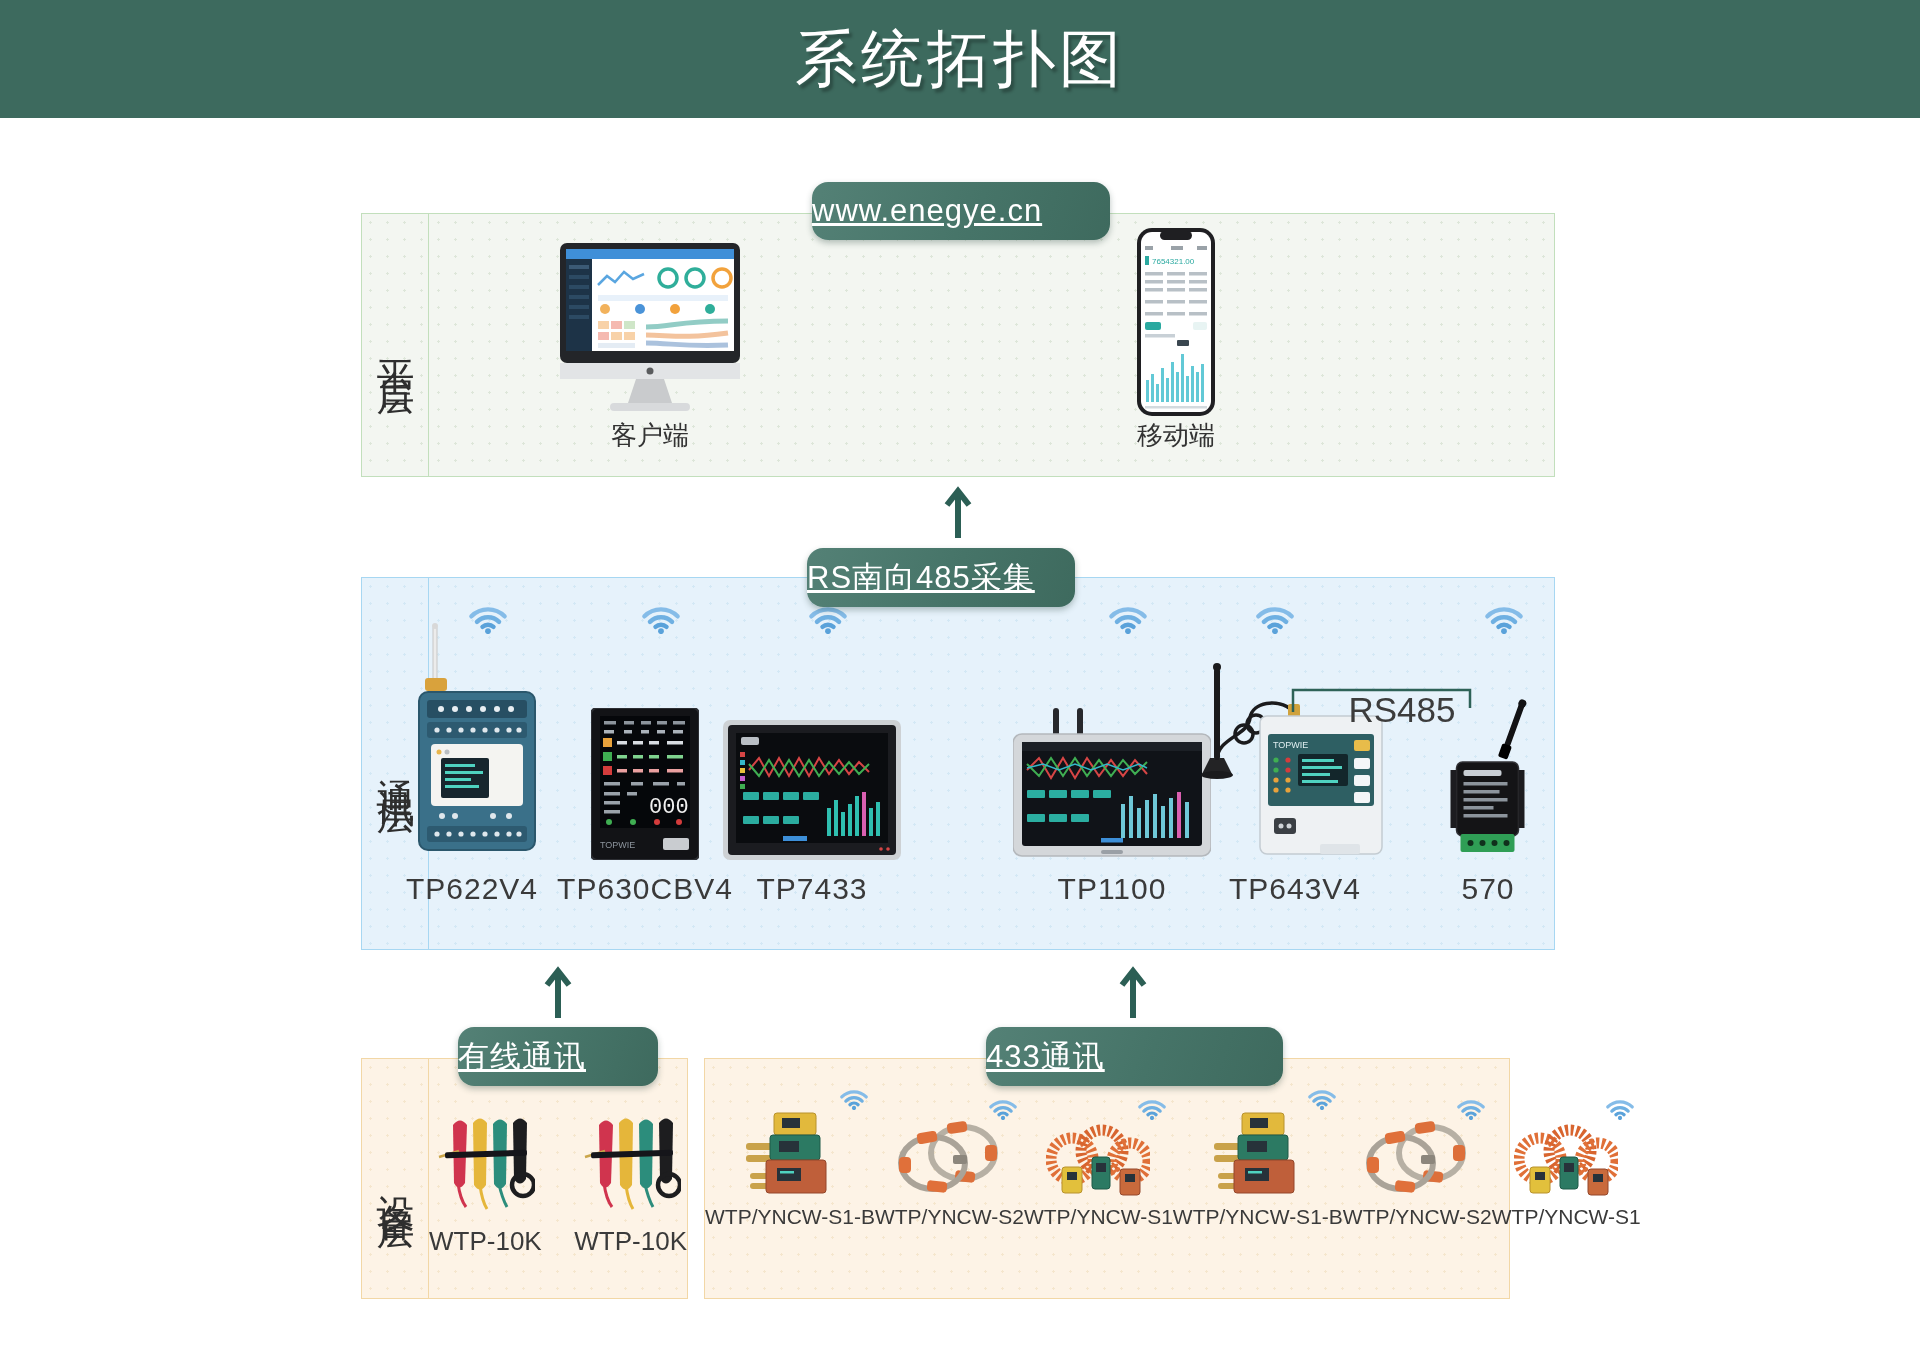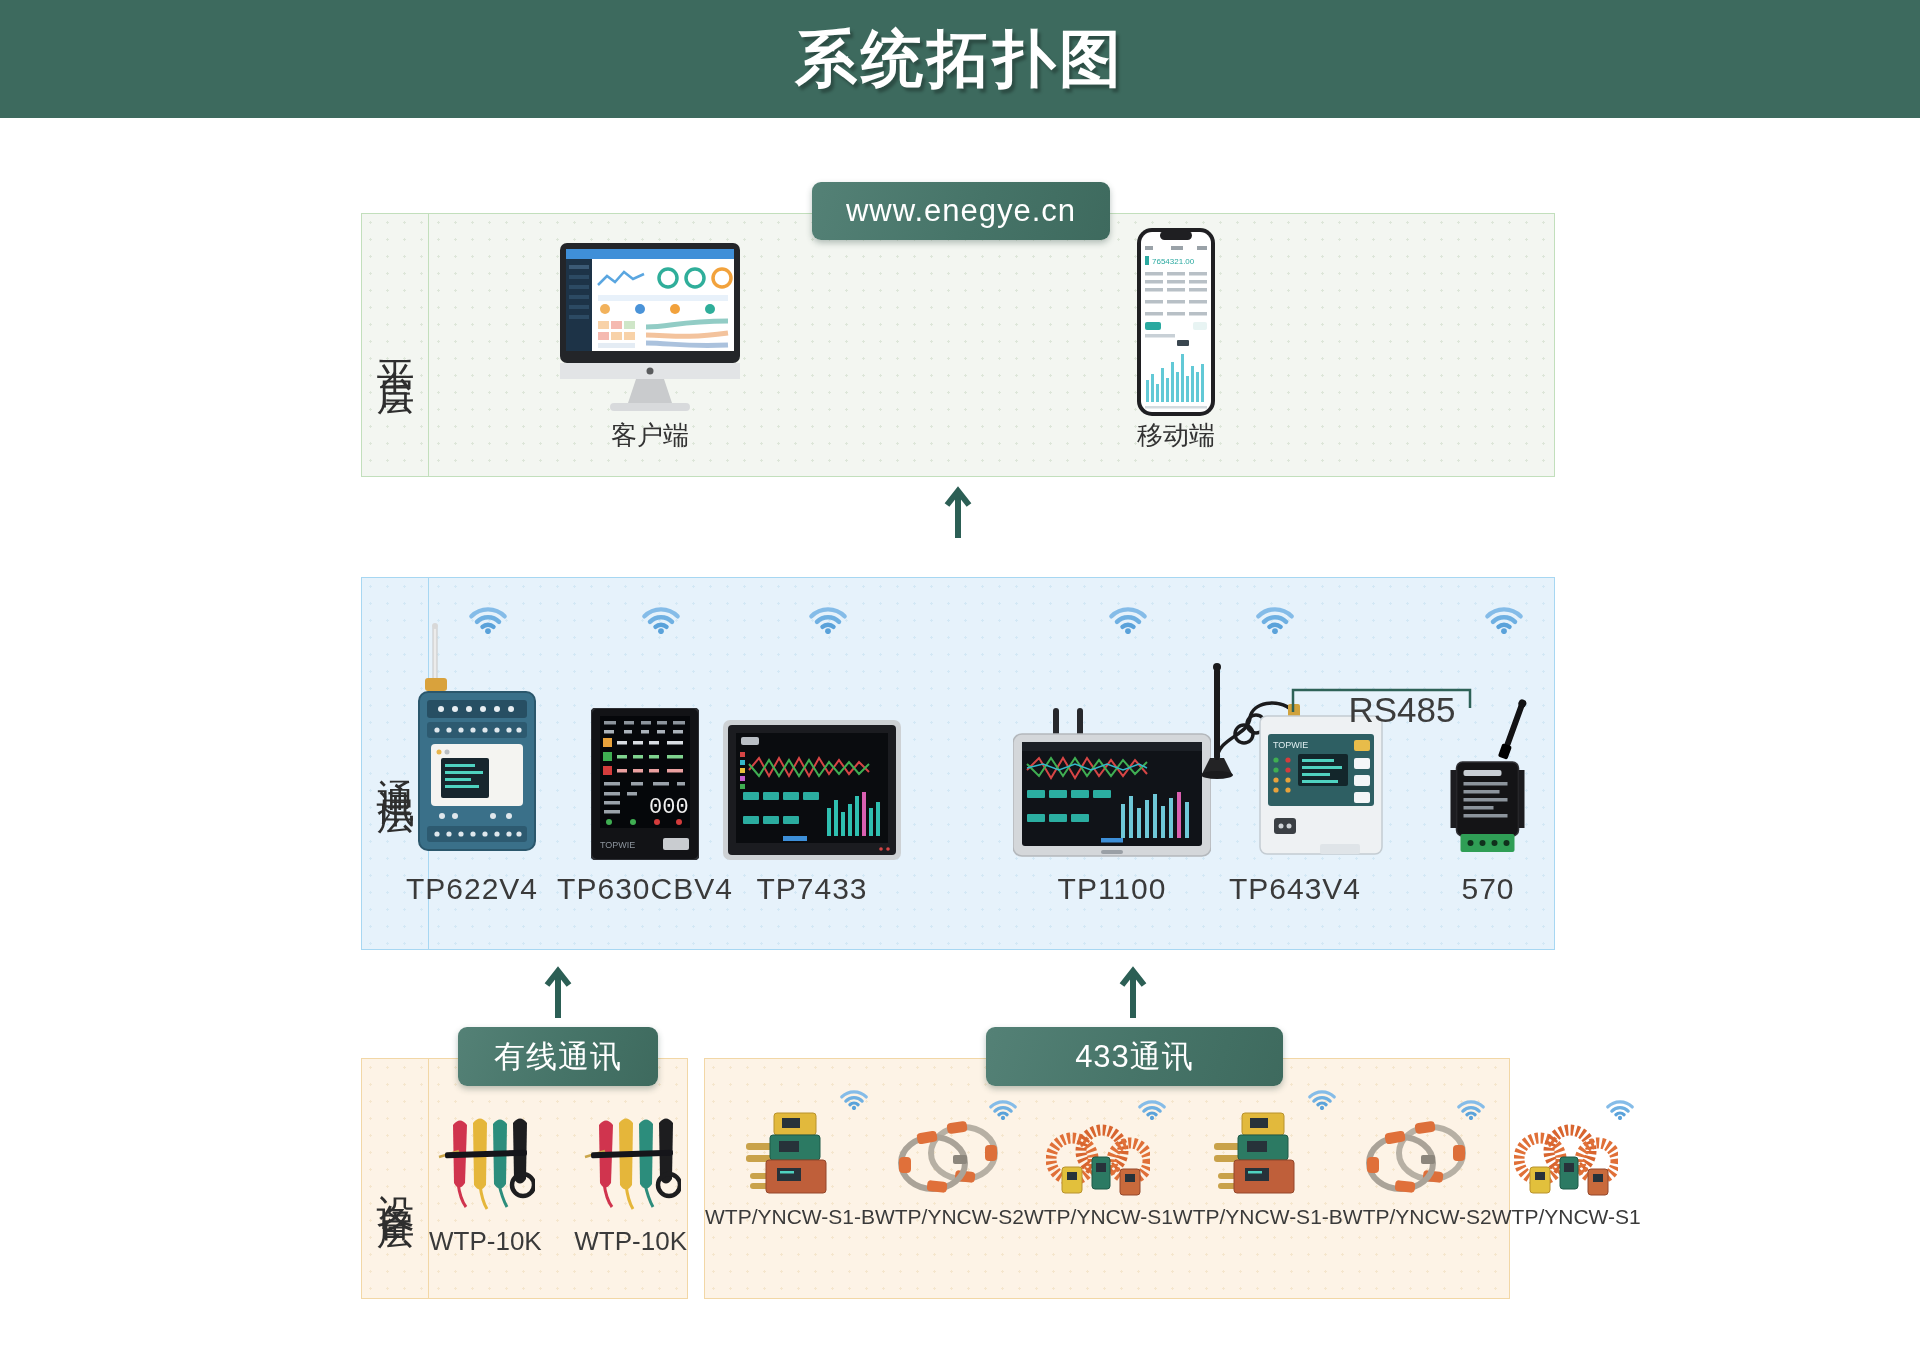--- a/index.html
+++ b/index.html
@@ -2,21 +2,21 @@
 <html><head>
 <meta charset="utf-8">
 <style>
   html,body{margin:0;padding:0;background:#fff;}
   #canvas{position:relative;width:1920px;height:1367px;background:#ffffff;overflow:hidden;
           font-family:"Liberation Sans","DejaVu Sans",sans-serif;}
 
   
   .header{position:absolute;left:0;top:0;width:1920px;height:118px;background:#3d6a5e;}
   .header .title{width:100%;height:118px;line-height:118px;text-align:center;color:#ffffff;
-                 font-size:62px;font-weight:bold;letter-spacing:4px;
+                 font-size:62px;font-weight:normal;letter-spacing:4px;
                  text-shadow:3px 4px 3px rgba(0,0,0,.28);}
 
   
   .section{position:absolute;box-sizing:border-box;display:flex;}
   .sec-platform{left:361px;top:213px;width:1194px;height:264px;background:#f3f6f1;border:1px solid #c2dfbc;
      background-image:radial-gradient(#dde6d9 1.2px,transparent 1.3px);background-size:17px 17px;}
   .sec-comm{left:361px;top:577px;width:1194px;height:373px;background:#e6f2fb;border:1px solid #a7d7f2;
      background-image:radial-gradient(#d3e8f5 1.2px,transparent 1.3px);background-size:17px 17px;}
   .sec-dev-left{left:361px;top:1058px;width:327px;height:241px;background:#fdf3e6;border:1px solid #f2d7a6;
      background-image:radial-gradient(#f5e6cd 1.2px,transparent 1.3px);background-size:17px 17px;}
@@ -25,23 +25,23 @@
 
   .layer-col{width:66px;flex:0 0 66px;border-right:1px solid inherit;display:flex;align-items:center;justify-content:center;}
   .sec-platform .layer-col{border-right:1px solid #c2dfbc;}
   .sec-comm .layer-col{border-right:1px solid #a7d7f2;}
   .sec-dev-left .layer-col{border-right:1px solid #f2d7a6;}
   .v-label{writing-mode:vertical-lr;text-orientation:upright;font-size:38px;color:#2e2e2e;letter-spacing:10px;}
 
   .sec-body{position:relative;flex:1;}
 
   
-  .pill{position:absolute;z-index:6;border-radius:9px;display:flex;align-items:center;justify-content:center;
+  .pill{position:absolute;z-index:6;border-radius:16px;display:flex;align-items:center;
         background:linear-gradient(110deg,#548176 0%,#467468 55%,#3e6a5e 100%);
-        box-shadow:0 3px 6px rgba(30,60,50,.3);color:#ffffff;font-size:31px;letter-spacing:1px;}
+        box-shadow:0 3px 6px rgba(30,60,50,.3);color:#ffffff;font-size:31px;letter-spacing:1px;text-decoration:underline;}
   .pill-url{left:812px;top:182px;width:298px;height:58px;}
   .pill-collect{left:807px;top:548px;width:268px;height:59px;}
   .pill-wired{left:458px;top:1027px;width:200px;height:59px;}
   .pill-433{left:986px;top:1027px;width:297px;height:59px;}
 
   
   .up-arrow{position:absolute;width:28px;height:54px;z-index:5;}
   .arrow-top{left:944px;top:486px;}
   .arrow-wired{left:544px;top:966px;}
   .arrow-433{left:1119px;top:966px;}
@@ -189,20 +189,23 @@
     <path d="M3 19 L14 5 L25 19" stroke="#2c5f55" stroke-width="6" fill="none"></path>
   </svg>
 
   <div class="section sec-comm">
     <div class="layer-col">
       <div class="v-label">通讯层</div>
     </div>
     <div class="sec-body"></div>
   </div>
 
+  <div class="pill pill-collect">
+    <span>RS南向485采集</span>
+  </div>
 
   <svg class="rs485-line" width="200" height="52" viewBox="0 0 200 52">
     <path d="M8 34 L8 12 L185 12 L185 30" stroke="#2e6257" stroke-width="2.5" fill="none"></path>
   </svg>
   <div class="rs485-text">RS485</div>
 
   <div class="dev-slot" style="left:372px;">
     <svg class="wifi" width="52" height="42" viewBox="0 0 46 38">
       <path d="M8 22 a21 21 0 0 1 30 0" stroke="#85bce8" stroke-width="4" fill="none" stroke-linecap="round"></path>
       <path d="M13 27 a14 14 0 0 1 20 0" stroke="#6fb0e2" stroke-width="4" fill="none" stroke-linecap="round"></path>

